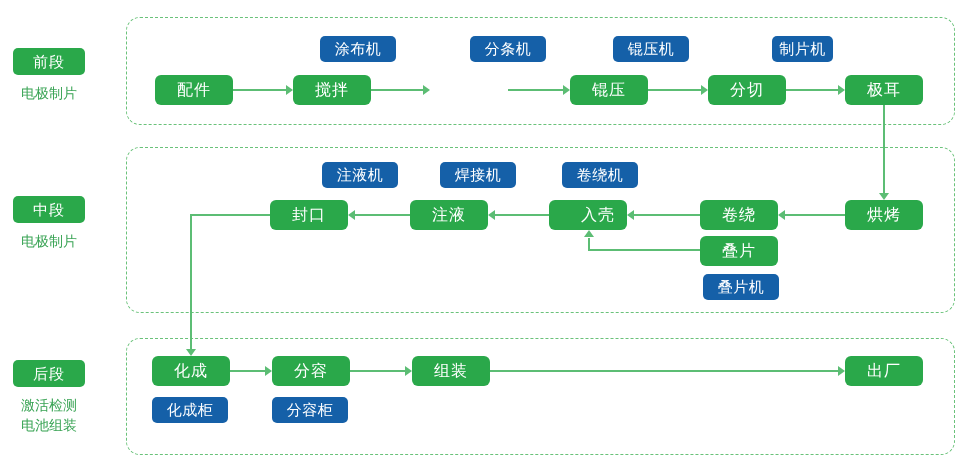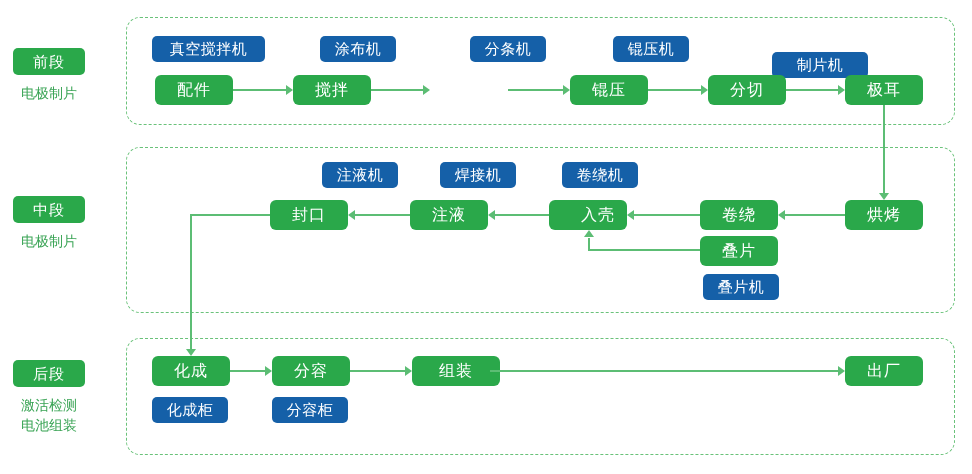--- a/index.html
+++ b/index.html
@@ -120,25 +120,24 @@
   <div class="stage-badge" style="left:13px;top:48px;">前段</div>
   <div class="stage-sub" style="top:84px;">电极制片</div>
 
   <div class="stage-badge" style="left:13px;top:196px;">中段</div>
   <div class="stage-sub" style="top:232px;">电极制片</div>
 
   <div class="stage-badge" style="left:13px;top:360px;">后段</div>
   <div class="stage-sub" style="top:396px;">激活检测</div>
   <div class="stage-sub" style="top:416px;">电池组装</div>
 
-  <div class="tag" style="left:152px;top:36px;width:113px;">真空搅拌机</div>
   <div class="tag" style="left:320px;top:36px;width:76px;font-family:Liberation Serif, serif;">涂布机</div>
   <div class="tag" style="left:470px;top:36px;width:76px;">分条机</div>
   <div class="tag" style="left:613px;top:36px;width:76px;">锟压机</div>
-  <div class="tag" style="left:772px;top:52px;width:96px;">制片机</div>
+  <div class="tag" style="left:772px;top:36px;width:61px;">制片机</div>
 
   <div class="node" style="left:155px;top:75px;width:78px;">配件</div>
   <div class="node" style="left:293px;top:75px;width:78px;">搅拌</div>
   <div class="node" style="left:570px;top:75px;width:78px;">锟压</div>
   <div class="node" style="left:708px;top:75px;width:78px;">分切</div>
   <div class="node" style="left:845px;top:75px;width:78px;">极耳</div>
 
   <div class="edge-h" style="left:233px;top:89px;width:53px;"></div>
   <div class="arrow-r" style="left:286px;top:85px;"></div>
 
@@ -184,21 +183,21 @@
   <div class="edge-h" style="left:588px;top:249px;width:112px;"></div>
   <div class="edge-v" style="left:588px;top:238px;height:13px;"></div>
   <div class="arrow-u" style="left:584px;top:230px;"></div>
 
   <div class="edge-h" style="left:190px;top:214px;width:80px;"></div>
   <div class="edge-v" style="left:190px;top:214px;height:138px;"></div>
   <div class="arrow-d" style="left:186px;top:349px;"></div>
 
   <div class="node" style="left:152px;top:356px;width:78px;">化成</div>
   <div class="node" style="left:272px;top:356px;width:78px;">分容</div>
-  <div class="node" style="left:412px;top:356px;width:88px;">组装</div>
+  <div class="node" style="left:412px;top:356px;width:78px;">组装</div>
   <div class="node" style="left:845px;top:356px;width:78px;">出厂</div>
 
   <div class="tag" style="left:152px;top:397px;width:76px;">化成柜</div>
   <div class="tag" style="left:272px;top:397px;width:76px;">分容柜</div>
 
   <div class="edge-h" style="left:230px;top:370px;width:35px;"></div>
   <div class="arrow-r" style="left:265px;top:366px;"></div>
 
   <div class="edge-h" style="left:350px;top:370px;width:55px;"></div>
   <div class="arrow-r" style="left:405px;top:366px;"></div>

